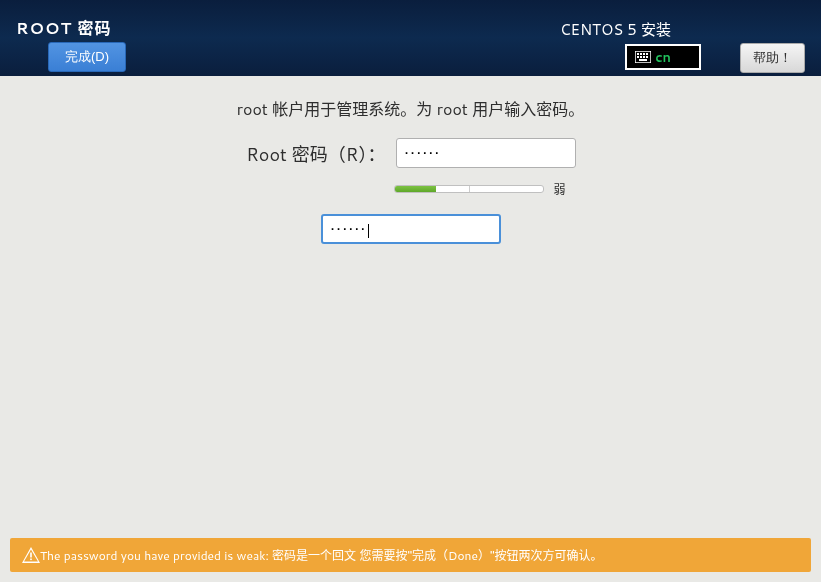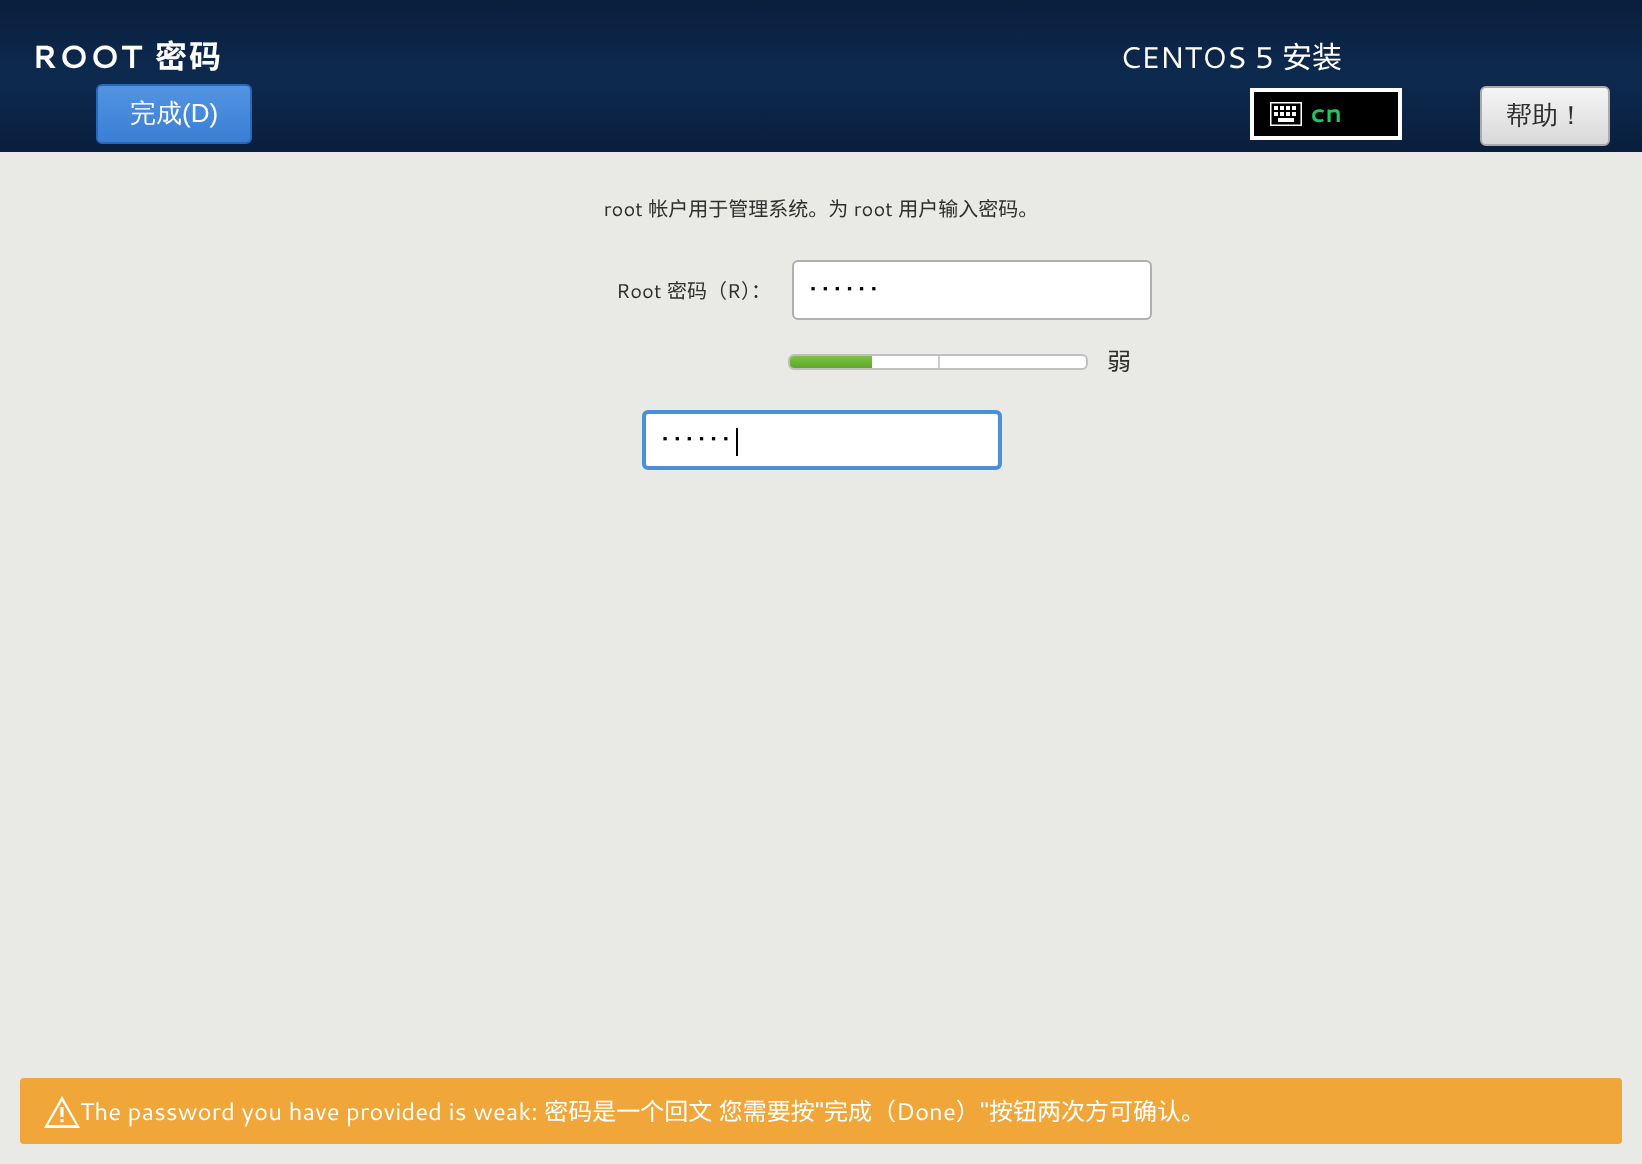--- a/index.html
+++ b/index.html
@@ -77,35 +77,35 @@
       cursor: pointer;
     }
     .content {
       background: #e9e9e6;
       flex: 1;
       padding-top: 20px;
       position: relative;
     }
     .description {
       text-align: center;
-      font-size: 10px;
+      font-size: 16px;
       color: #2e2e2e;
       margin-bottom: 18px;
     }
     .form-row {
       display: flex;
       align-items: center;
       justify-content: center;
       margin-bottom: 12px;
       gap: 10px;
     }
     .form-label {
       width: 140px;
       text-align: right;
-      font-size: 10px;
+      font-size: 18px;
       color: #2e2e2e;
     }
     .pw-input {
       width: 180px;
       height: 30px;
       border: 1px solid #b0b0b0;
       border-radius: 3px;
       background: #fff;
       padding: 0 8px;
       font-size: 13px;

